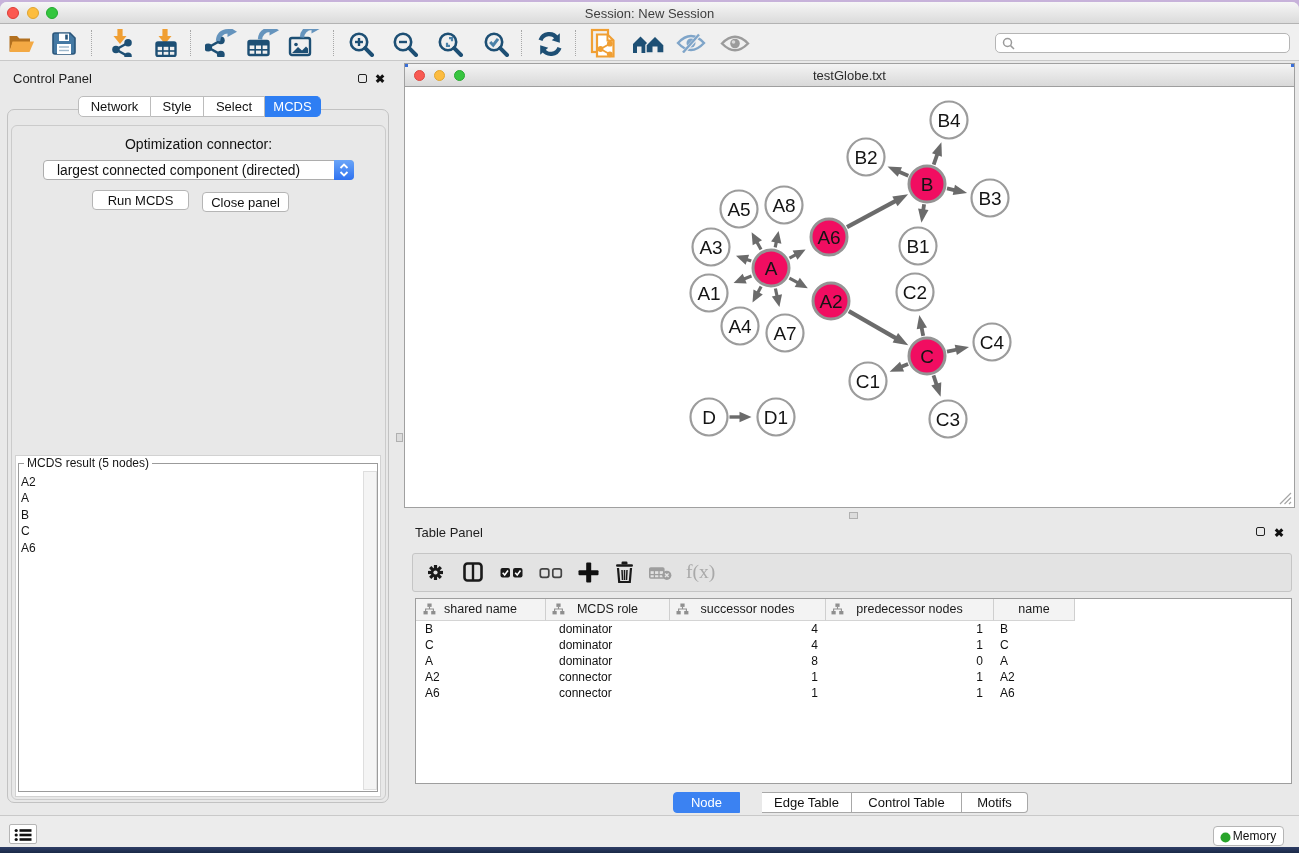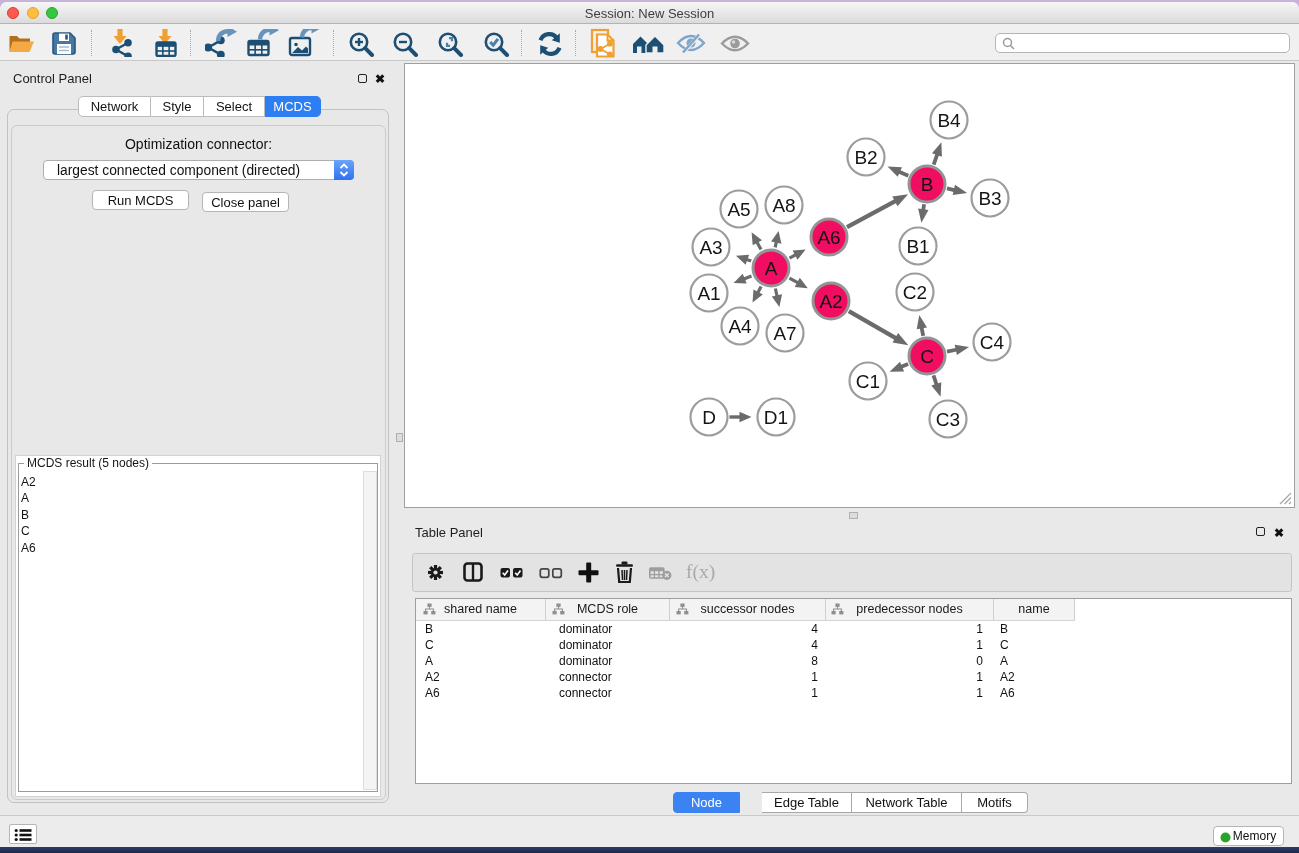--- a/index.html
+++ b/index.html
@@ -177,20 +177,28 @@
 <div class="btn" style="left:202px;top:192px;width:87px;height:20px;line-height:19px;">Close panel</div>
 <div class="abs" style="left:15px;top:455px;width:366px;height:342px;background:#fff;border:1px solid #d2d2d2;"></div>
 <div class="abs" style="left:18px;top:463px;width:360px;height:329px;border:1px solid #9b9b9b;"></div>
 <div class="gtext" style="left:24px;top:456px;background:#fff;padding:0 3px;">MCDS result (5 nodes)</div>
 <div class="abs" style="left:363px;top:471px;width:14px;height:319px;background:#f4f4f4;border:1px solid #dedede;"></div>
 <div class="gtext" style="left:21px;top:474px;line-height:16.4px;">A2<br>A<br>B<br>C<br>A6</div>
 <div class="abs" style="left:396px;top:433px;width:7px;height:9px;background:#dcdcdc;border:1px solid #b0b0b0;"></div>
 <div class="abs" style="left:849px;top:512px;width:9px;height:7px;background:#dcdcdc;border:1px solid #b0b0b0;"></div>
 
 <div class="abs" style="left:404px;top:63px;width:891px;height:445px;background:#fff;border:1px solid #a0a0a0;">
+  <div class="abs" style="left:0;top:0;width:889px;height:23px;background:linear-gradient(#f4f4f4,#d9d9d9);border-bottom:1px solid #9e9e9e;">
+    <div class="light" style="left:9px;top:6px;width:11px;height:11px;background:#f85a52;border:0.5px solid #dd4841;"></div>
+    <div class="light" style="left:29px;top:6px;width:11px;height:11px;background:#fcbc40;border:0.5px solid #e1a730;"></div>
+    <div class="light" style="left:49px;top:6px;width:11px;height:11px;background:#38c540;border:0.5px solid #28ab32;"></div>
+    <div style="position:absolute;top:4px;width:100%;text-align:center;font-size:13px;color:#2b2b2b;">testGlobe.txt</div>
+    <div style="position:absolute;left:0;top:0;width:3px;height:3px;background:#3a6fd8;"></div>
+    <div style="position:absolute;right:0;top:0;width:3px;height:3px;background:#3a6fd8;"></div>
+  </div>
   <svg style="position:absolute;right:2px;bottom:2px" width="13" height="13" viewBox="0 0 13 13">
       <path d="M12 1 L1 12 M12 5.5 L5.5 12 M12 10 L10 12" stroke="#a5a5a5" stroke-width="1.2" fill="none"></path>
     </svg>
 </div>
 <svg class="abs" style="left:405px;top:87px" width="889" height="420" font-family="Liberation Sans, sans-serif">
     <line x1="356.0" y1="162.5" x2="351.6" y2="154.5" stroke="#6b6b6b" stroke-width="3.2"></line>
 <polygon points="346.6,145.3 357.0,153.3 347.7,158.3" fill="#6b6b6b"></polygon>
 <line x1="370.2" y1="160.4" x2="371.5" y2="154.2" stroke="#6b6b6b" stroke-width="3.2"></line>
 <polygon points="373.6,144.0 376.4,156.8 366.1,154.6" fill="#6b6b6b"></polygon>
 <line x1="346.2" y1="174.1" x2="340.9" y2="172.2" stroke="#6b6b6b" stroke-width="3.2"></line>
@@ -373,21 +381,21 @@
 <div class="cell" style="left:670px;top:669px;width:148px;text-align:right;">1</div>
 <div class="cell" style="left:826px;top:669px;width:157px;text-align:right;">1</div>
 <div class="cell" style="left:1000px;top:669px;">A2</div>
 <div class="cell" style="left:425px;top:685px;">A6</div>
 <div class="cell" style="left:559px;top:685px;">connector</div>
 <div class="cell" style="left:670px;top:685px;width:148px;text-align:right;">1</div>
 <div class="cell" style="left:826px;top:685px;width:157px;text-align:right;">1</div>
 <div class="cell" style="left:1000px;top:685px;">A6</div>
 <div class="btab" style="left:673px;width:67px;border-radius:4px 0 0 4px;background:#3b82f2;border-color:#3b82f2;color:#fff;">Node Table</div>
 <div class="btab" style="left:762px;width:90px;border-left:0;">Edge Table</div>
-<div class="btab" style="left:852px;width:110px;border-left:0;">Network Table</div>
+<div class="btab" style="left:852px;width:110px;border-left:0;">Control Table</div>
 <div class="btab" style="left:962px;width:66px;border-left:0;border-radius:0 4px 4px 0;">Motifs</div>
 <div id="statusbar" class="abs">
   <div class="btn" style="left:9px;top:8px;width:28px;height:20px;border-radius:2px;"><svg width="18" height="14" viewBox="0 0 18 14" style="margin-top:3px">
         <circle cx="2.2" cy="2.5" r="1.6" fill="#111"></circle>
         <circle cx="2.2" cy="7" r="1.6" fill="#111"></circle>
         <circle cx="2.2" cy="11.5" r="1.6" fill="#111"></circle>
         <rect x="5.5" y="1.2" width="12" height="2.6" fill="#111"></rect>
         <rect x="5.5" y="5.7" width="12" height="2.6" fill="#111"></rect>
         <rect x="5.5" y="10.2" width="12" height="2.6" fill="#111"></rect>
       </svg></div>

